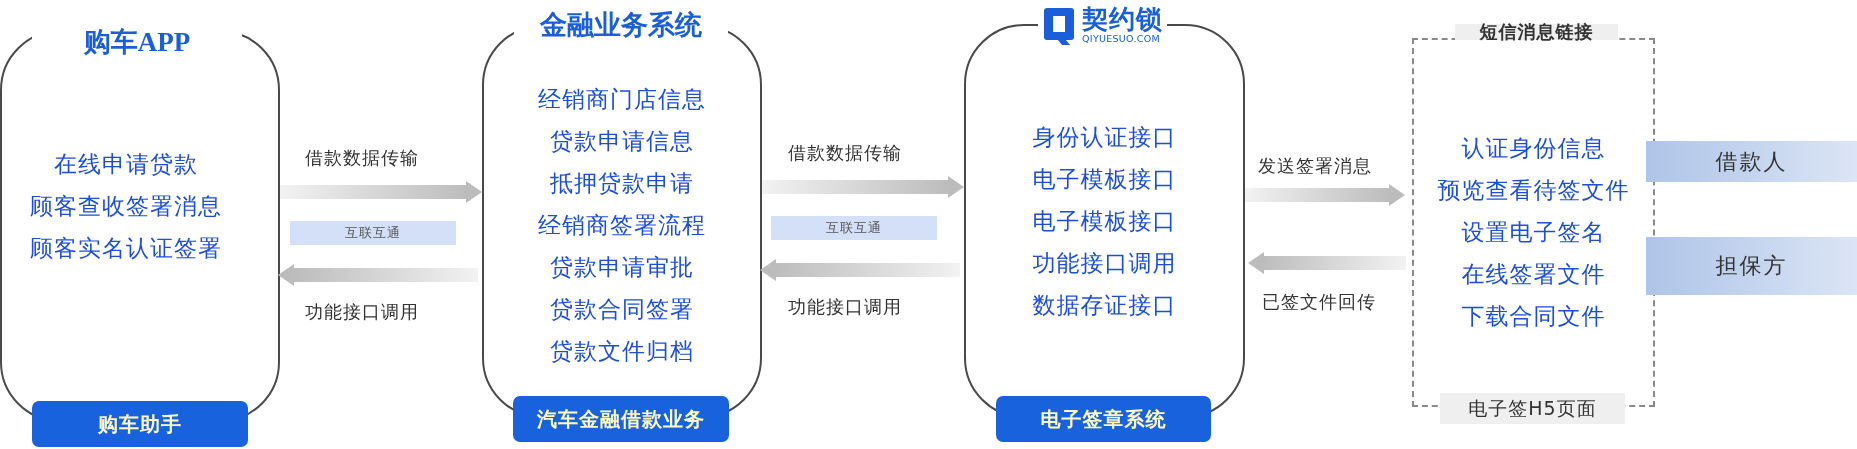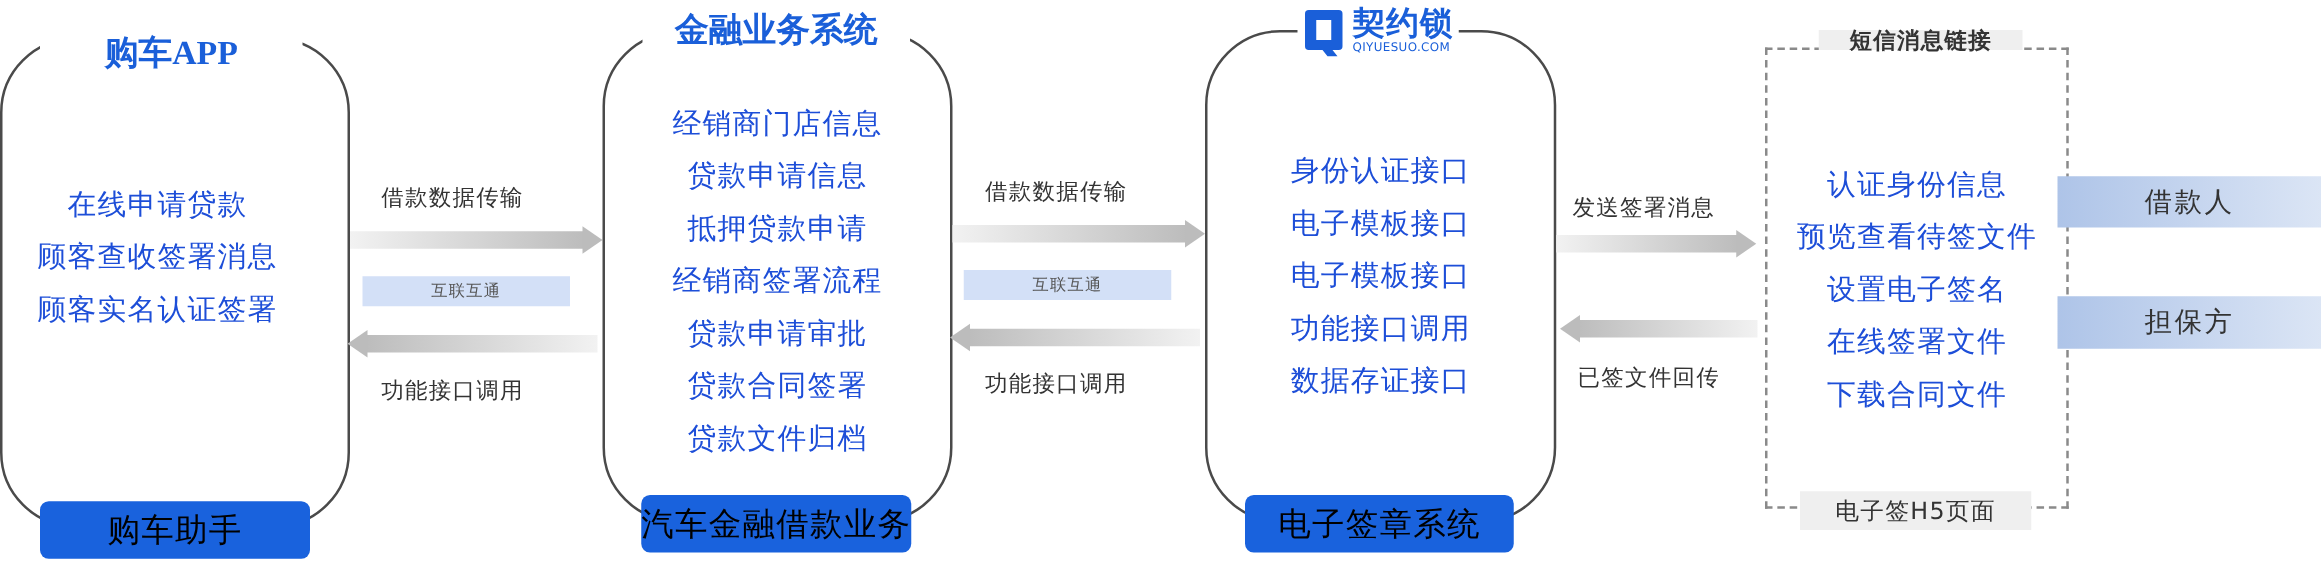--- a/index.html
+++ b/index.html
@@ -3,21 +3,21 @@
 <meta charset="utf-8">
 <style>
   html, body { margin:0; padding:0; background:#ffffff; }
   body { width:1857px; height:449px; position:relative; overflow:hidden;
          font-family:"DejaVu Sans","Liberation Sans",sans-serif; color:#333333; }
   .sysbox { position:absolute; border:2px solid #4a4a4a; border-radius:60px; box-sizing:border-box; background:#fff; }
   .title-mask { position:absolute; background:#fff; text-align:center; font-weight:bold; color:#1a5fd9; }
   .title-mask.t1 { font-size:27px; }
   .list { position:absolute; display:flex; flex-direction:column; align-items:center; font-size:23px; color:#1d4ed8; letter-spacing:1px; }
   .list span { display:block; white-space:nowrap; }
-  .bluebtn { position:absolute; background:#1962dd; color:#000000; font-weight:normal; font-size:26px; border-radius:7px;
+  .bluebtn { position:absolute; background:#1962dd; color:#fef9c3; font-weight:bold; font-size:20px; border-radius:7px;
              display:flex; align-items:center; justify-content:center; letter-spacing:1px; }
   .lbl { position:absolute; font-size:18px; color:#333; white-space:nowrap; letter-spacing:1px; }
   .arrow { position:absolute; height:22px; }
   .arrow .shaft { position:absolute; top:4px; height:14px; }
   .arrow.right .shaft { left:0; right:14px; background:linear-gradient(to right,#f2f2f2,#bcbcbc); }
   .arrow.left .shaft { left:14px; right:0; background:linear-gradient(to left,#f2f2f2,#bcbcbc); }
   .arrow .head { position:absolute; top:0; width:0; height:0; border-top:11px solid transparent; border-bottom:11px solid transparent; }
   .arrow.right .head { right:0; border-left:16px solid #bcbcbc; }
   .arrow.left .head { left:0; border-right:16px solid #bcbcbc; }
   .pill { position:absolute; background:#d3e0f7; color:#555; font-size:13px; display:flex; align-items:center; justify-content:center; letter-spacing:1px; }
@@ -117,13 +117,13 @@
 <div class="list" style="left:1412px;top:127px;width:243px;line-height:42px;">
   <span>认证身份信息</span>
   <span>预览查看待签文件</span>
   <span>设置电子签名</span>
   <span>在线签署文件</span>
   <span>下载合同文件</span>
 </div>
 <div class="graylbl" style="left:1440px;top:393px;width:185px;height:31px;">电子签H5页面</div>
 
 <div class="role" style="left:1646px;top:141px;width:211px;height:41px;">借款人</div>
-<div class="role" style="left:1646px;top:237px;width:211px;height:42px;">担保方</div>
+<div class="role" style="left:1646px;top:237px;width:211px;height:58px;">担保方</div>
 
 </body></html>

